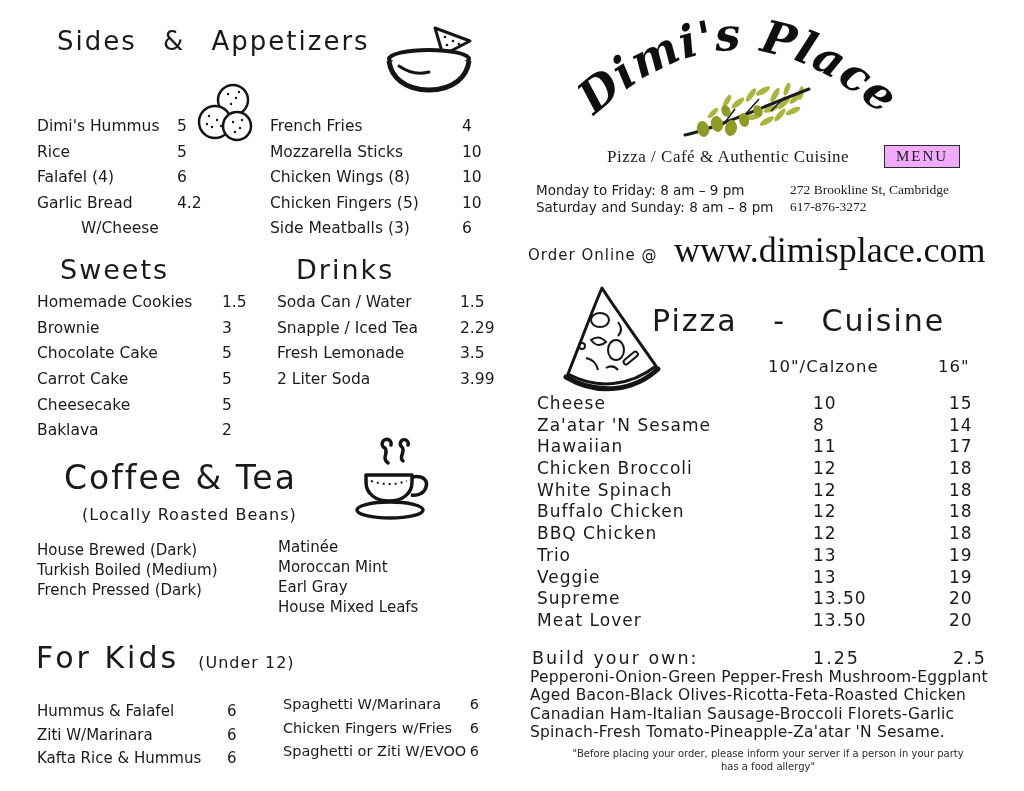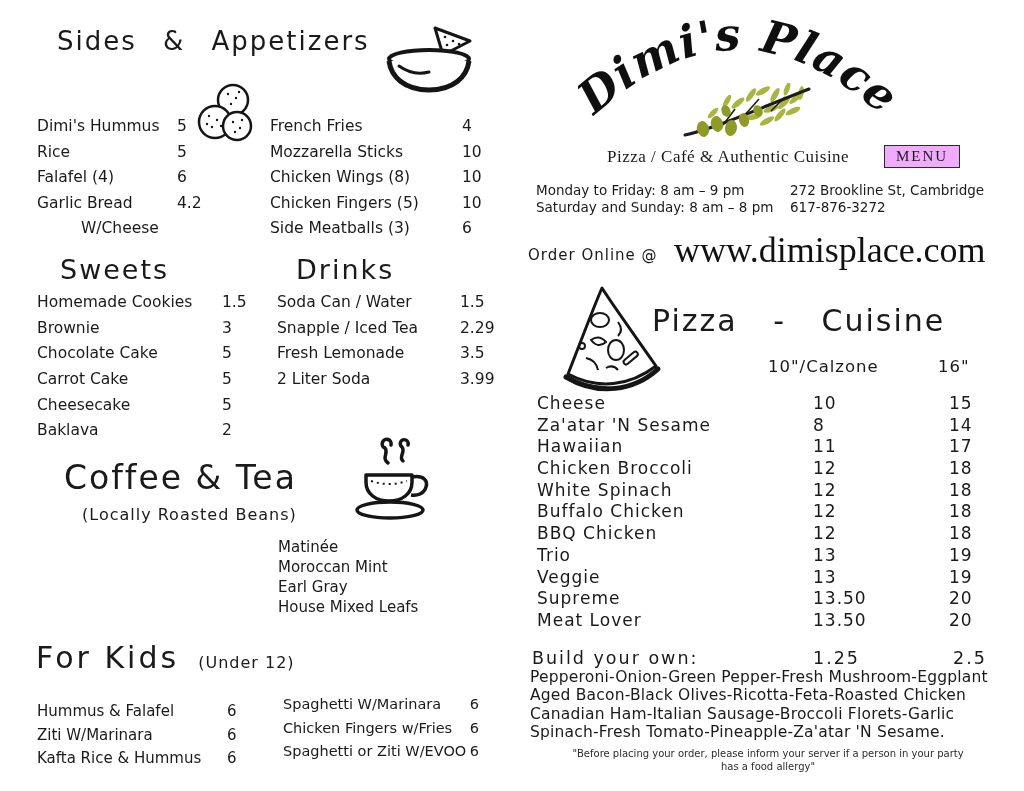--- a/index.html
+++ b/index.html
@@ -190,20 +190,31 @@
 
   <svg class="abs" style="left:350px;top:433px;" width="90" height="90" viewBox="0 0 90 90">
     <path d="M38 30 c-7 -5 1 -10 -3 -15 a4.5 4.5 0 1 1 6 -3" fill="none" stroke="#151515" stroke-width="3.5" stroke-linecap="round"></path>
     <path d="M53 28 c-5 -4 3 -9 -1 -14 a4 4 0 1 1 6 -2" fill="none" stroke="#151515" stroke-width="3.5" stroke-linecap="round"></path>
     <path d="M16 42 h46 v7 c0 12 -10 19 -23 19 c-13 0 -23 -7 -23 -19 z" fill="#fff" stroke="#151515" stroke-width="3.5" stroke-linejoin="round"></path>
     <path d="M21 48 q18 6 36 0" stroke-dasharray="2 4" stroke="#151515" stroke-width="2" fill="none"></path>
     <path d="M62 44 c12 -2 16 4 14 10 c-2 7 -9 9 -15 8" fill="none" stroke="#151515" stroke-width="3.5"></path>
     <ellipse cx="40" cy="77" rx="33" ry="8" fill="#fff" stroke="#151515" stroke-width="3.5"></ellipse>
   </svg>
 
+  <div class="mlist plain" style="left:37px;top:541px;width:235px;">
+    <div class="mrow">
+        <span class="nm">House Brewed (Dark)</span>
+      </div>
+    <div class="mrow">
+        <span class="nm">Turkish Boiled (Medium)</span>
+      </div>
+    <div class="mrow">
+        <span class="nm">French Pressed (Dark)</span>
+      </div>
+  </div>
   <div class="mlist plain" style="left:278px;top:538px;width:220px;">
     <div class="mrow">
         <span class="nm">Matinée</span>
       </div>
     <div class="mrow">
         <span class="nm">Moroccan Mint</span>
       </div>
     <div class="mrow">
         <span class="nm">Earl Gray</span>
       </div>
@@ -283,21 +294,21 @@
     </g>
   </svg>
 
   <div class="abs tagline" style="left:607px;top:147px;">Pizza / Café &amp; Authentic Cuisine</div>
   <div class="abs menu-badge" style="left:884px;top:145px;">MENU</div>
 
   <div class="abs hours" style="left:536px;top:182px;">
     <div>Monday to Friday: 8 am – 9 pm</div>
     <div>Saturday and Sunday: 8 am – 8 pm</div>
   </div>
-  <div class="abs address" style="left:790px;top:182px;">
+  <div class="abs address" style="left:790px;top:182px;font-family:Liberation Serif, serif;">
     <div>272 Brookline St, Cambridge</div>
     <div>617-876-3272</div>
   </div>
 
   <div class="abs order-label" style="left:528px;top:246px;">Order Online @</div>
   <a class="abs website" style="left:674px;top:229px;" href="#">www.dimisplace.com</a>
 
   <svg class="abs" style="left:558px;top:284px;" width="106" height="114" viewBox="0 0 106 114">
     <path d="M44 4 C 36 22 18 70 10 90 C 40 106 72 102 98 82 C 80 56 54 20 44 4 Z" fill="#fff" stroke="#151515" stroke-width="3" stroke-linejoin="round"></path>
     <path d="M8 93 C 40 112 76 107 100 85" fill="none" stroke="#151515" stroke-width="5" stroke-linecap="round"></path>

